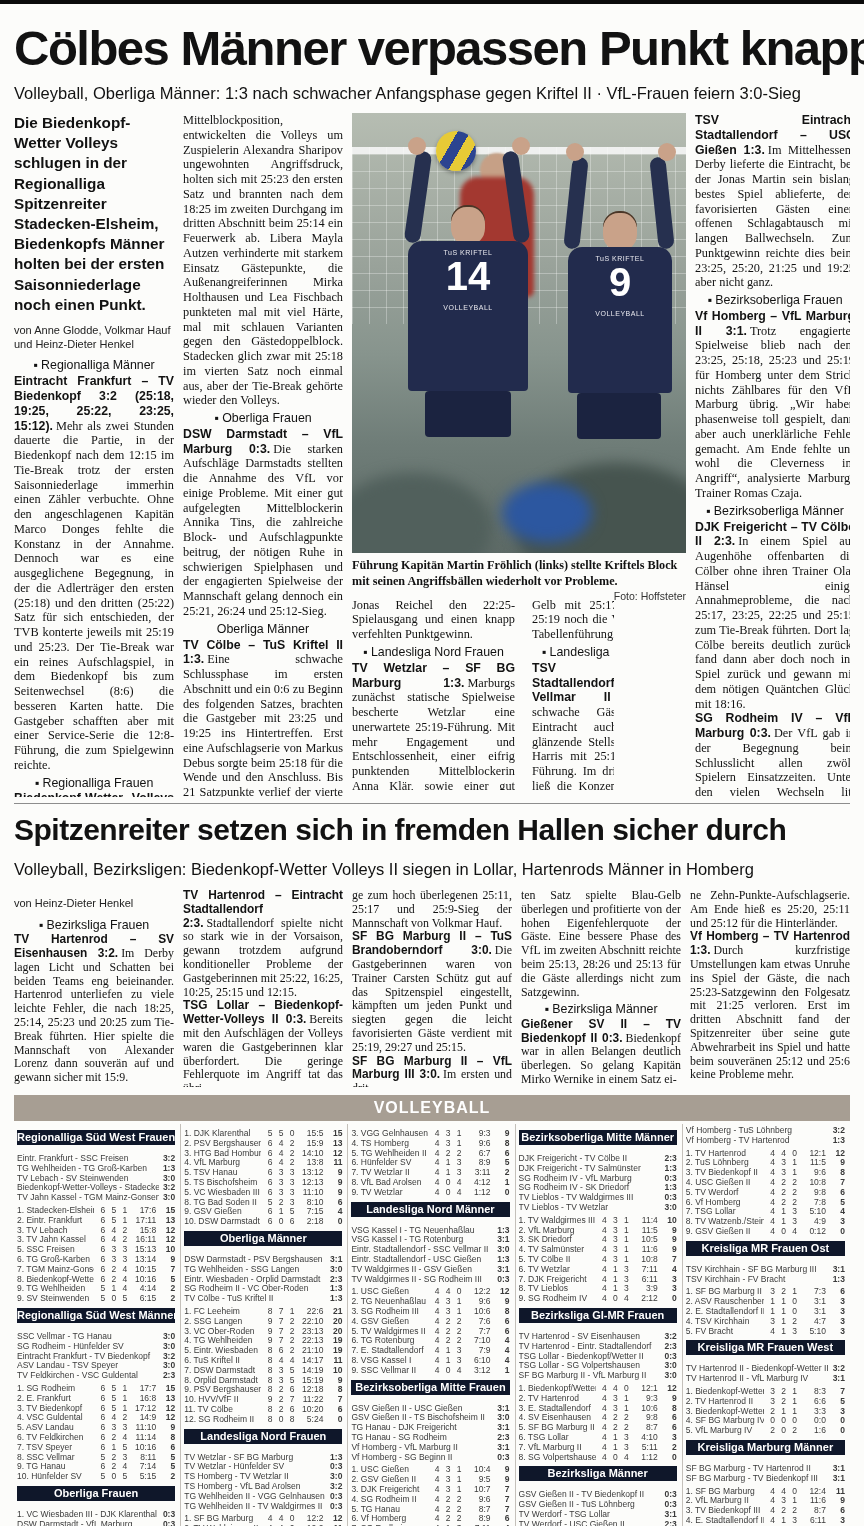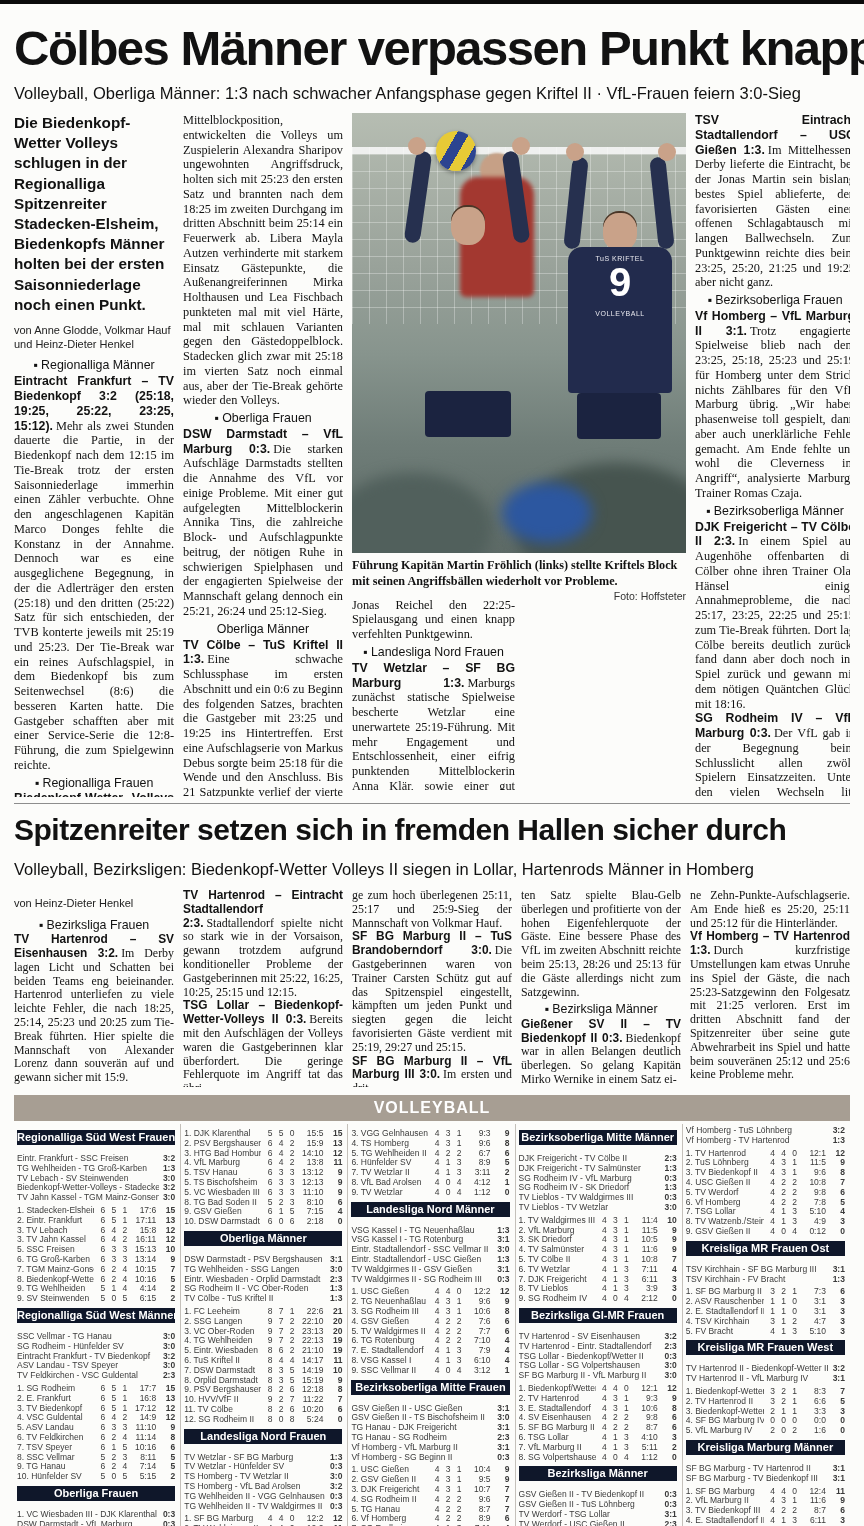--- a/index.html
+++ b/index.html
@@ -44,21 +44,21 @@
   .jersey-sm{display:block;font-size:7px;letter-spacing:.5px;padding-top:8px;color:#e8e8ee;}
   .jersey-num{display:block;font-size:40px;font-weight:bold;line-height:1.0;}
   .arm{position:absolute;width:16px;height:92px;background:#26304f;border-radius:8px;}
   .hand{position:absolute;width:18px;height:18px;border-radius:50%;background:#c9a289;}
   .head{position:absolute;width:34px;height:38px;border-radius:45%;background:#c9a289;}
   .hair{position:absolute;width:34px;height:16px;border-radius:16px 16px 0 0;background:#4a3627;}
   .shorts{position:absolute;width:86px;height:46px;background:#1b2340;border-radius:4px;}
   .ph-floorblob{position:absolute;border-radius:50%;filter:blur(7px);}
   .caption{font-weight:bold;font-size:12.2px;line-height:1.3;margin:5px 0 8px;}
   .credit{float:right;font-weight:normal;font-family:"Liberation Sans",sans-serif;font-size:10.5px;color:#333;}
-  .midcols{display:flex;gap:17px;height:192px;overflow:hidden;flex-direction:column;}
+  .midcols{display:flex;gap:17px;height:192px;overflow:hidden;}
   .half{width:163px;}
   
   .rule{border-top:1px solid #8d8d8d;margin-top:6px;}
   h2{font-family:"Liberation Sans",sans-serif;font-weight:bold;font-size:30px;
      letter-spacing:-.5px;margin:9px 0 13px;white-space:nowrap;}
   .cols2{display:flex;gap:9px;height:198px;overflow:hidden;margin-top:6px;}
   .cols2 .acol{font-size:11.9px;line-height:1.16;}
   
   .banner{margin-top:8px;height:26px;background:#a79e93;color:#fff;display:flex;
      align-items:center;justify-content:center;font-family:"Liberation Sans",sans-serif;
@@ -144,20 +144,25 @@
         <div class="ph-red"></div>
         <div class="ph-ball"></div>
 
         <div class="pl" style="left:56px;top:96px;width:120px;">
           <div class="arm" style="left:2px;top:-58px;transform:rotate(8deg);"></div>
           <div class="hand" style="left:0px;top:-72px;"></div>
           <div class="arm" style="left:100px;top:-58px;transform:rotate(-8deg);"></div>
           <div class="hand" style="left:104px;top:-72px;"></div>
           <div class="hair" style="left:43px;top:-4px;"></div>
           <div class="head" style="left:43px;top:-2px;"></div>
+          <div class="torso" style="width:120px;height:150px;margin-top:32px;">
+            <span class="jersey-sm">TuS KRIFTEL</span>
+            <span class="jersey-num">14</span>
+            <span class="jersey-sm">VOLLEYBALL</span>
+          </div>
           <div class="shorts" style="left:17px;top:182px;"></div>
         </div>
 
         <div class="pl" style="left:216px;top:104px;width:104px;">
           <div class="arm" style="left:0px;top:-60px;transform:rotate(6deg);"></div>
           <div class="hand" style="left:-2px;top:-74px;"></div>
           <div class="arm" style="left:86px;top:-60px;transform:rotate(-6deg);"></div>
           <div class="hand" style="left:90px;top:-74px;"></div>
           <div class="hair" style="left:35px;top:-6px;"></div>
           <div class="head" style="left:35px;top:-4px;"></div>

